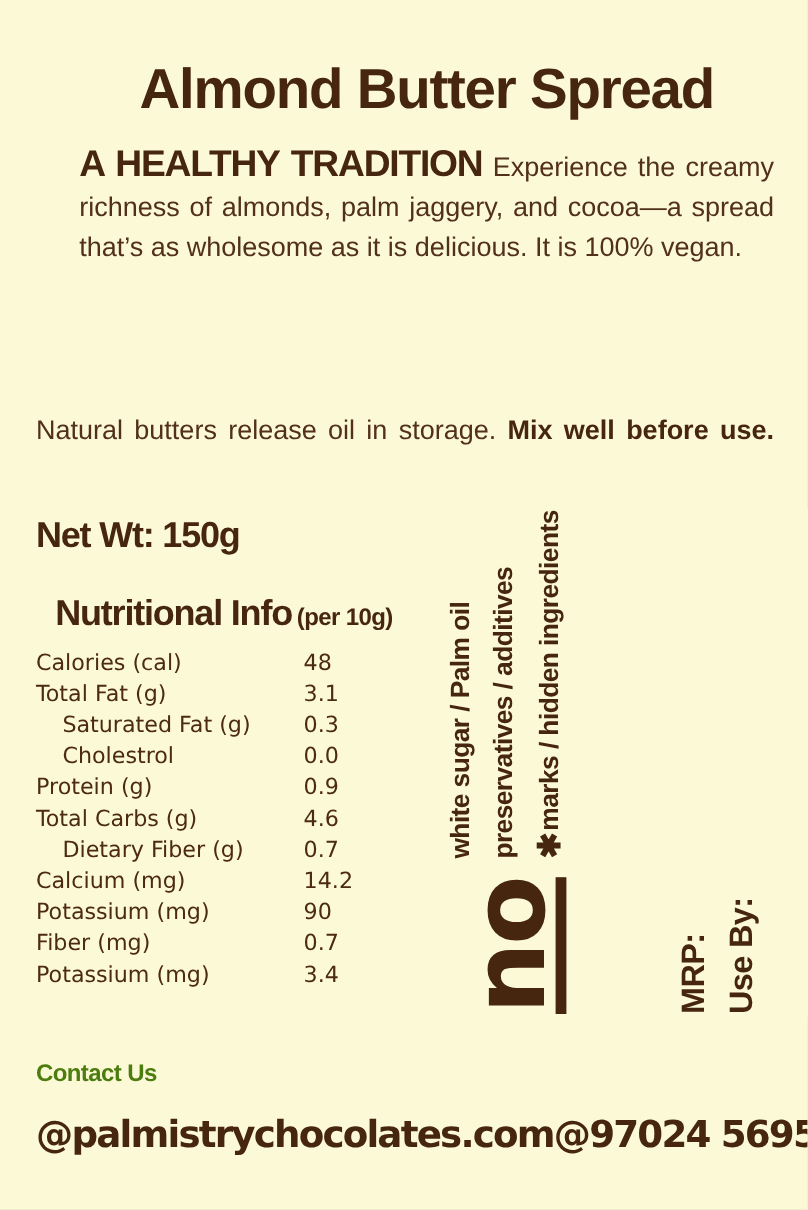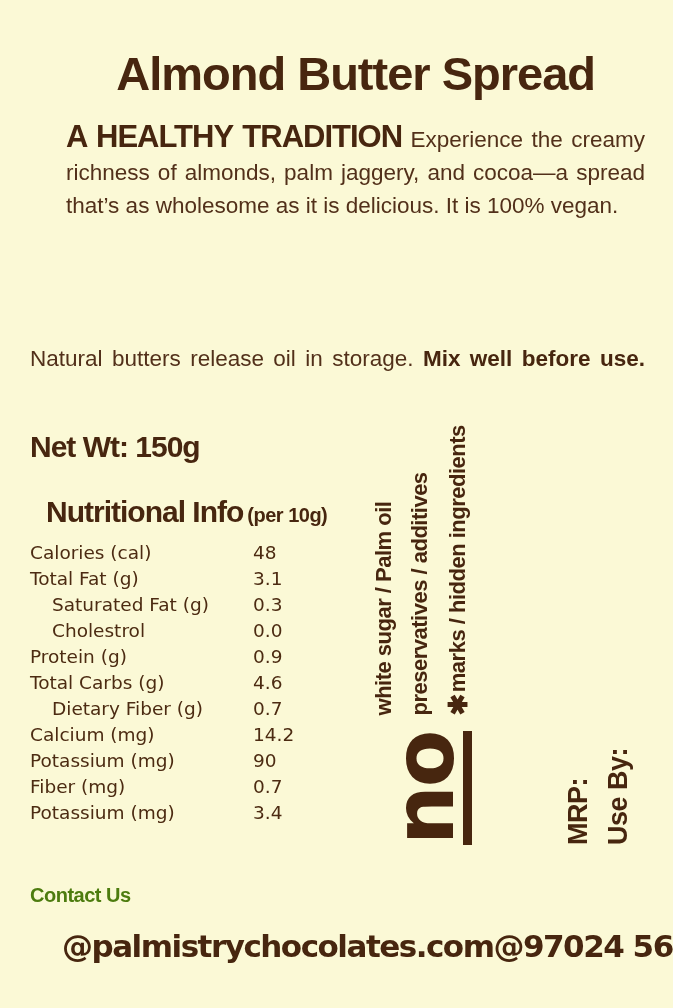--- a/index.html
+++ b/index.html
@@ -172,21 +172,20 @@
     top: 928px;
     display: flex;
     justify-content: space-between;
     align-items: baseline;
     font-family: "DejaVu Sans", sans-serif;
     font-weight: 700;
     letter-spacing: -1.5px;
     font-size: 31px;
     color: #47260f;
     white-space: nowrap;
-    margin-left: 32px;
   }
 </style>
 </head>
 <body>
 
 <div class="page">
 
   <div class="title disp">Almond Butter Spread</div>
 
   <p class="para para1"><span class="inline-head">A HEALTHY TRADITION</span> <span>Experience the creamy richness of almonds, palm jaggery, and cocoa—a spread that’s as wholesome as it is delicious. It is 100% vegan.</span></p>

